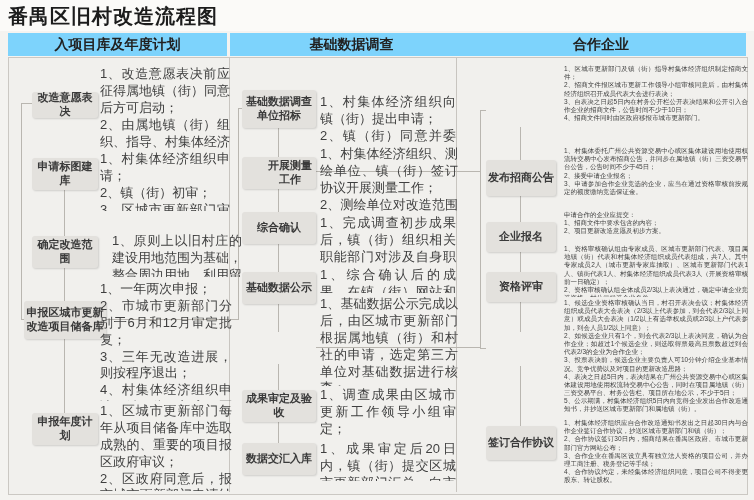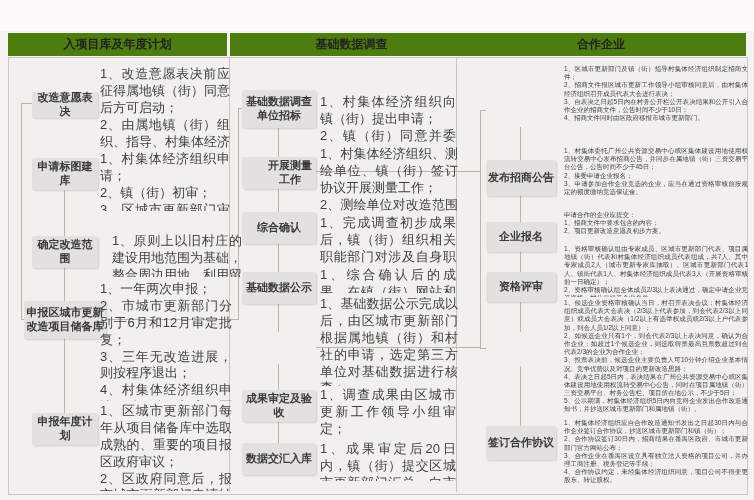--- a/index.html
+++ b/index.html
@@ -5,23 +5,23 @@
   html,body{margin:0;padding:0;}
   .page{
     position:relative;width:754px;height:500px;overflow:hidden;
     background:#f4f3f0;
     font-family:"Liberation Sans","DejaVu Sans",sans-serif;
     color:#2e2e2e;
   }
   .titlebar{position:absolute;left:0;top:0;width:754px;height:31px;background:#fbfaf8;}
   .title{position:absolute;left:8px;top:3px;font-size:20px;font-weight:bold;color:#1c1c1c;letter-spacing:1px;}
   .hdr{
-    position:absolute;top:33px;height:23px;background:#4d7c0f;
+    position:absolute;top:33px;height:23px;background:#7dd3fc;
     display:flex;align-items:center;justify-content:center;
-    font-size:12px;font-weight:bold;color:#222;
+    font-size:14px;font-weight:bold;color:#222;
   }
   .h1{left:8px;width:219px;}
   .h2{left:230px;width:243px;}
   .h3{left:456px;width:290px;}
   .body-frame{position:absolute;left:8px;top:57px;width:738px;height:436px;background:#f1f0ed;border:1px solid #cbc8c3;}
   .colsep{position:absolute;top:58px;height:434px;width:1px;background:#c8c5c0;}
   .sep1{left:229px;} .sep2{left:456px;}
   .box{
     position:absolute;background:#e3e1dd;border-radius:3px;
     box-shadow:1px 1px 2px rgba(0,0,0,0.14);
@@ -100,20 +100,21 @@
   .l22{left:520px;top:196px;width:1px;height:26px;}
   .l23{left:520px;top:252px;width:1px;height:20px;}
   .l24{left:520px;top:302px;width:1px;height:30px;}
   .l25{left:520px;top:366px;width:1px;height:60px;}
 </style>
 </head>
 <body>
 
 <div class="page">
   <div class="titlebar"></div>
+  <div class="title">番禺区旧村改造流程图</div>
 
   <div class="hdr h1">入项目库及年度计划</div>
   <div class="hdr h2">基础数据调查</div>
   <div class="hdr h3">合作企业</div>
 
   <div class="body-frame"></div>
   <div class="colsep sep1"></div>
   <div class="colsep sep2"></div>
 
   <div class="ln l1"></div>

